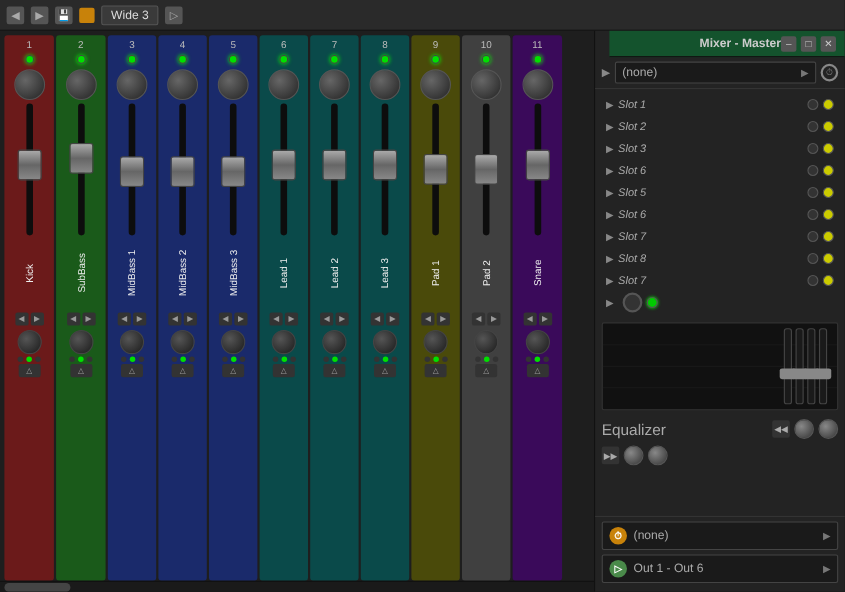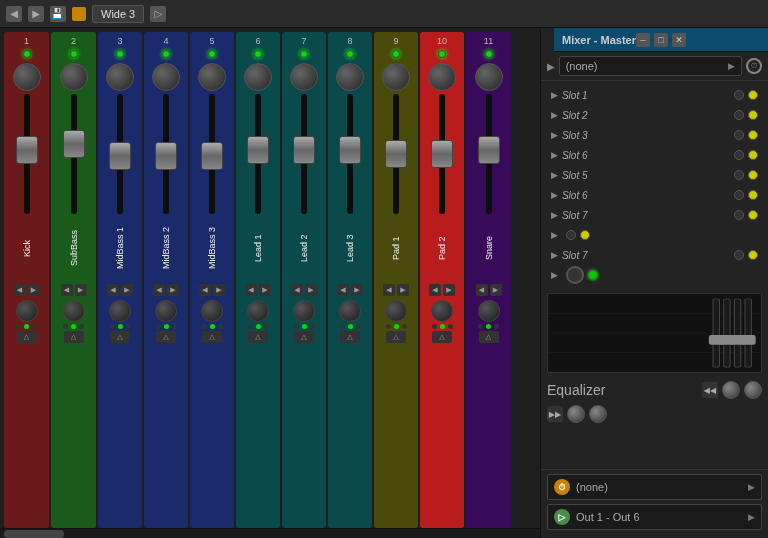--- a/index.html
+++ b/index.html
@@ -168,25 +168,25 @@
     #right-panel {
       width: 228px;
       height: 510px;
       background: #232323;
       border-left: 1px solid #111;
       display: flex;
       flex-direction: column;
     }
 
     #right-header {
-      background: #0c4a6e;
+      background: #14532d;
       padding: 4px 8px;
       display: flex;
       align-items: center;
-      justify-content: flex-start;
+      justify-content: flex-end;
       border-bottom: 1px solid #111;
       height: 24px;
       margin-left: 13px;
     }
     #right-header-title {
       font-size: 11px;
       color: #ccc;
       font-weight: bold;
     }
     .win-buttons {
@@ -357,21 +357,21 @@
     
     .ch-red { background: #6b1a1a; }
     .ch-green { background: #1a5a1a; }
     .ch-blue { background: #1a2a6b; }
     .ch-blue2 { background: #1a2a6b; }
     .ch-blue3 { background: #1a2a6b; }
     .ch-teal { background: #0a4a4a; }
     .ch-teal2 { background: #0a4a4a; }
     .ch-teal3 { background: #0a4a4a; }
     .ch-olive { background: #4a4a0a; }
-    .ch-olive2 { background: #b91c1c; }
+    .ch-olive2 { background: #404040; }
     .ch-purple { background: #3a0a5a; }
 
     .fader-track-vertical {
       width: 6px;
       height: 120px;
       background: #0d0d0d;
       border-radius: 3px;
       margin: 0 auto;
       position: relative;
     }
@@ -726,20 +726,21 @@
 
       <div class="slot-row">
         <span class="slot-arrow">▶</span>
         <span class="slot-name">Slot 7</span>
         <div class="slot-led"></div>
         <div class="slot-led yellow"></div>
       </div>
 
       <div class="slot-row">
         <span class="slot-arrow">▶</span>
+        <span class="slot-name">Slot 8</span>
         <div class="slot-led"></div>
         <div class="slot-led yellow"></div>
       </div>
 
       <div class="slot-row">
         <span class="slot-arrow">▶</span>
         <span class="slot-name">Slot 7</span>
         <div class="slot-led"></div>
         <div class="slot-led yellow"></div>
       </div>

